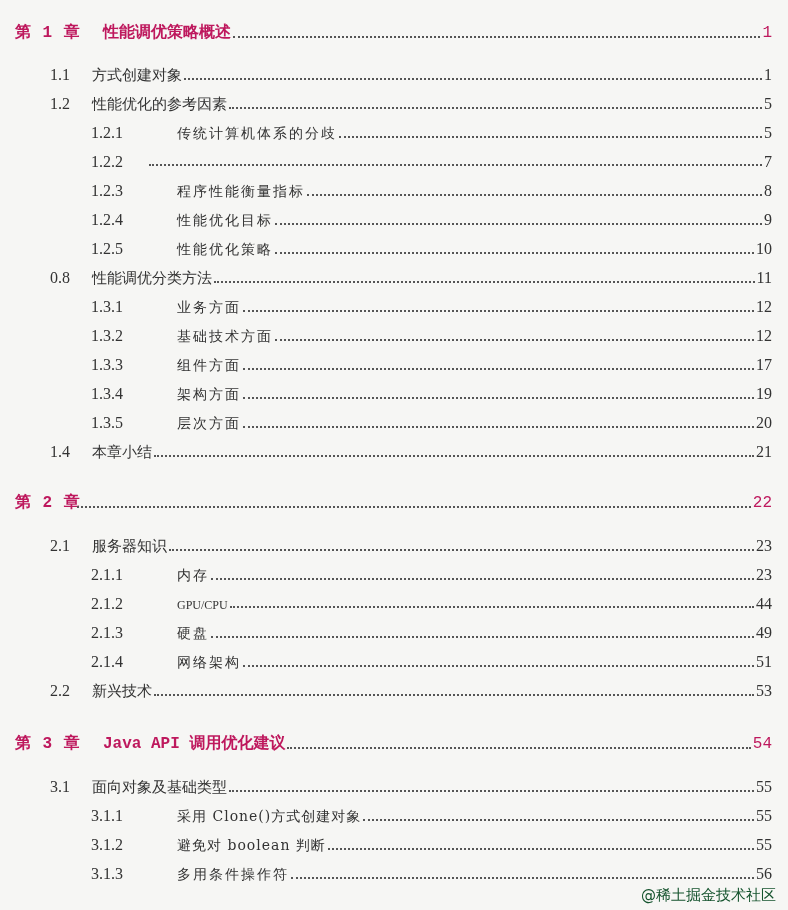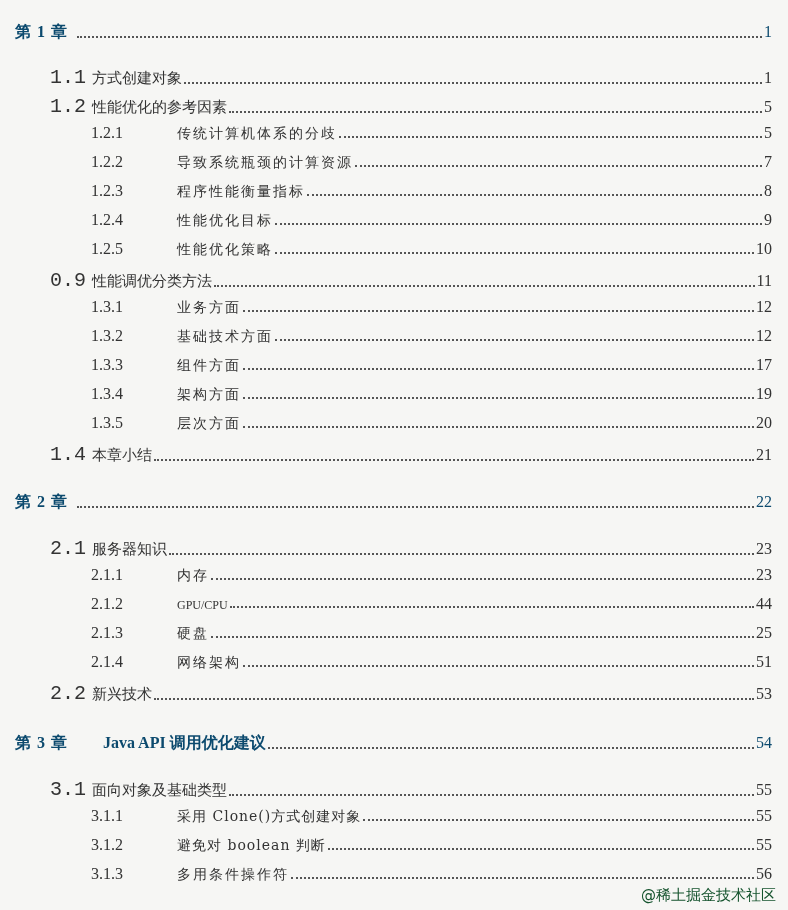--- a/index.html
+++ b/index.html
@@ -24,27 +24,27 @@
     flex: 1 1 auto;
     overflow: hidden;
     margin: 0 2px;
     border-bottom: 2px dotted #555;
     height: 0;
     align-self: flex-end;
     margin-bottom: 5px;
   }
   .row .page { flex: 0 0 auto; }
 
-  .chapter { left: 15px; width: 757px; font-size: 16px; font-family: Liberation Serif, serif; font-weight: bold; color: #0c4a6e; }
+  .chapter { left: 15px; width: 757px; font-size: 16px; font-family: Liberation Mono, monospace; font-weight: bold; color: #be185d; }
   .chapter .num { width: 60px; letter-spacing: 1px; }
   .chapter .title { padding-left: 28px; }
   .chapter .page { font-weight: normal; font-size: 16px; }
 
   .section { left: 50px; width: 722px; font-size: 15px; color: #333; }
-  .section .num { width: 42px; font-family: Liberation Mono, monospace; font-size: 20px; }
+  .section .num { width: 42px; font-family: Liberation Serif, serif; font-size: 16px; }
   .section .title { padding-left: 0; }
   .section .page { font-family: "Liberation Serif", serif; font-size: 16px; }
 
   .subsection { left: 91px; width: 681px; font-size: 14px; color: #333; }
   .subsection .num { width: 56px; font-family: "Liberation Serif", serif; font-size: 16px; }
   .subsection .title { letter-spacing: 2px; margin-left: 30px; }
   .subsection .page { font-family: "Liberation Serif", serif; font-size: 16px; }
 
   .watermark {
     position: absolute;
@@ -54,20 +54,21 @@
     font-family: "DejaVu Sans", "Liberation Sans", sans-serif;
   }
 </style>
 </head>
 <body>
 
 <div class="toc">
 
   <div class="row chapter" style="top:22px">
     <span class="num">第 1 章</span>
+    <span class="title">性能调优策略概述</span>
     <span class="leader"></span>
     <span class="page">1</span>
   </div>
 
   <div class="row section" style="top:66px">
     <span class="num">1.1</span>
     <span class="title">方式创建对象</span>
     <span class="leader"></span>
     <span class="page">1</span>
   </div>
@@ -81,21 +82,20 @@
 
   <div class="row subsection" style="top:124px">
     <span class="num">1.2.1</span>
     <span class="title">传统计算机体系的分歧</span>
     <span class="leader"></span>
     <span class="page">5</span>
   </div>
 
   <div class="row subsection" style="top:153px">
     <span class="num">1.2.2</span>
-    <span class="title">导致系统瓶颈的计算资源</span>
     <span class="leader"></span>
     <span class="page">7</span>
   </div>
 
   <div class="row subsection" style="top:182px">
     <span class="num">1.2.3</span>
     <span class="title">程序性能衡量指标</span>
     <span class="leader"></span>
     <span class="page">8</span>
   </div>
@@ -108,21 +108,21 @@
   </div>
 
   <div class="row subsection" style="top:240px">
     <span class="num">1.2.5</span>
     <span class="title">性能优化策略</span>
     <span class="leader"></span>
     <span class="page">10</span>
   </div>
 
   <div class="row section" style="top:269px">
-    <span class="num">0.9</span>
+    <span class="num">0.8</span>
     <span class="title">性能调优分类方法</span>
     <span class="leader"></span>
     <span class="page">11</span>
   </div>
 
   <div class="row subsection" style="top:298px">
     <span class="num">1.3.1</span>
     <span class="title">业务方面</span>
     <span class="leader"></span>
     <span class="page">12</span>
@@ -187,21 +187,21 @@
     <span class="num">2.1.2</span>
     <span class="title" style="letter-spacing:0;font-family:'Liberation Serif',serif;font-size:12px">GPU/CPU</span>
     <span class="leader"></span>
     <span class="page">44</span>
   </div>
 
   <div class="row subsection" style="top:624px">
     <span class="num">2.1.3</span>
     <span class="title">硬盘</span>
     <span class="leader"></span>
-    <span class="page">25</span>
+    <span class="page">49</span>
   </div>
 
   <div class="row subsection" style="top:653px">
     <span class="num">2.1.4</span>
     <span class="title">网络架构</span>
     <span class="leader"></span>
     <span class="page">51</span>
   </div>
 
   <div class="row section" style="top:682px">

